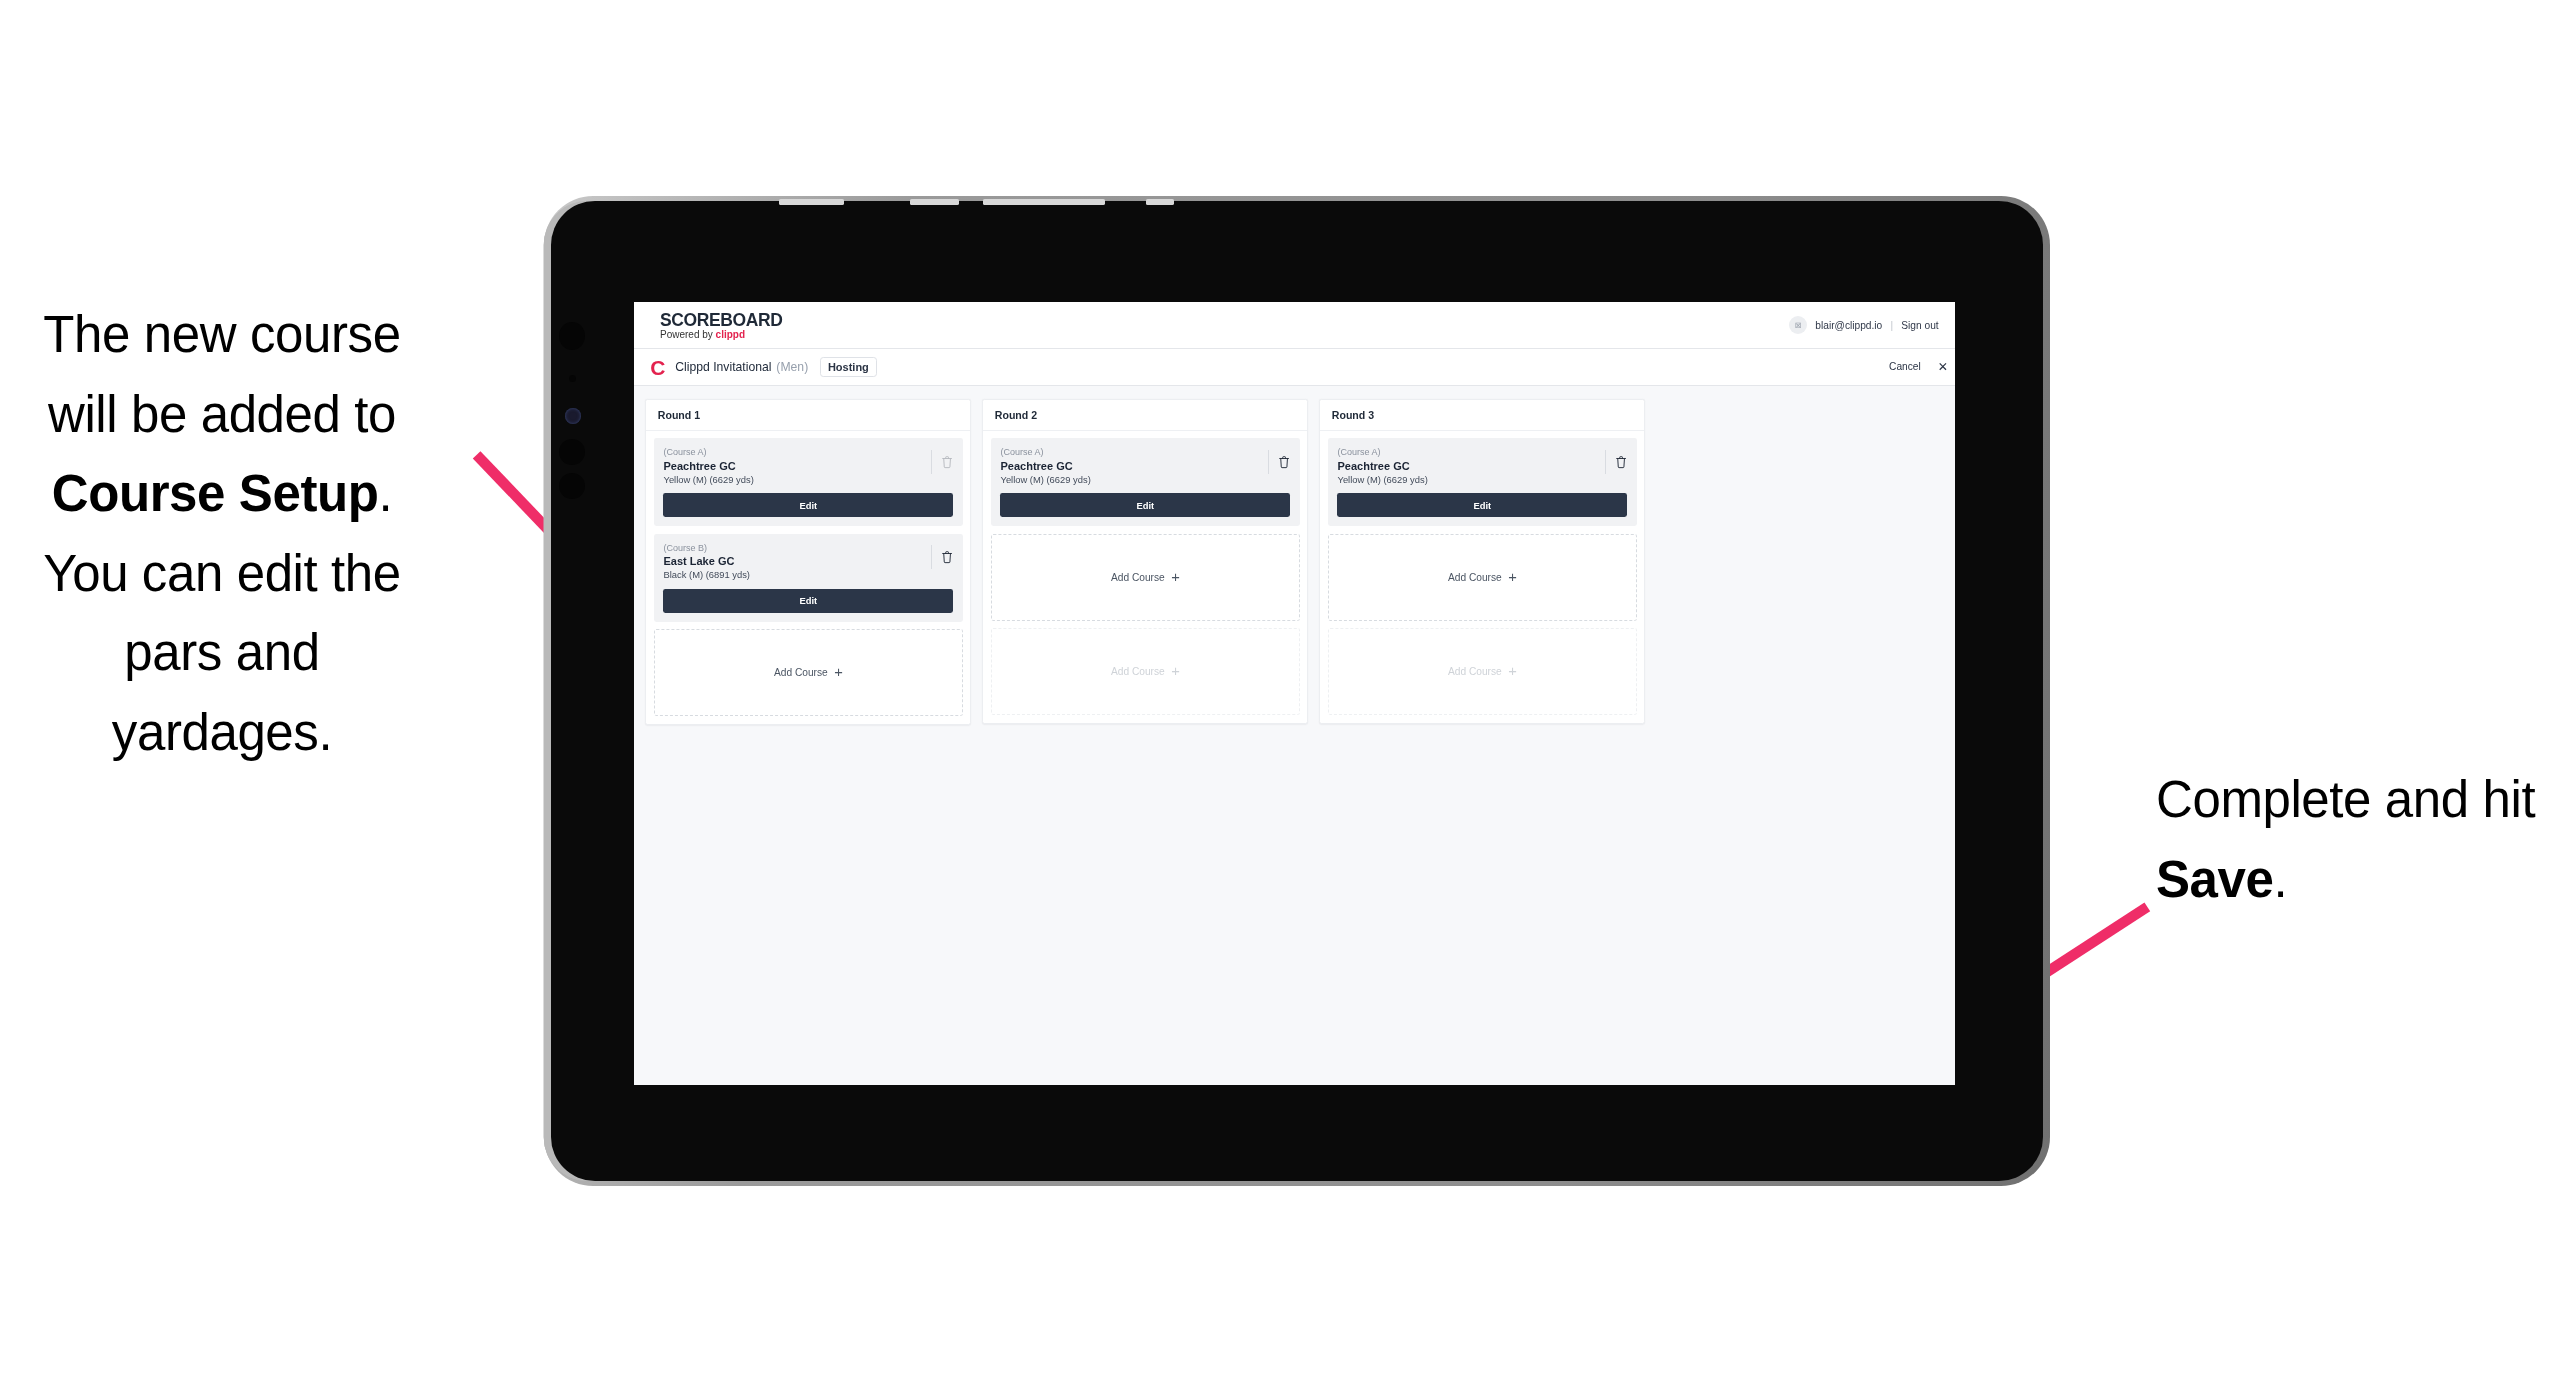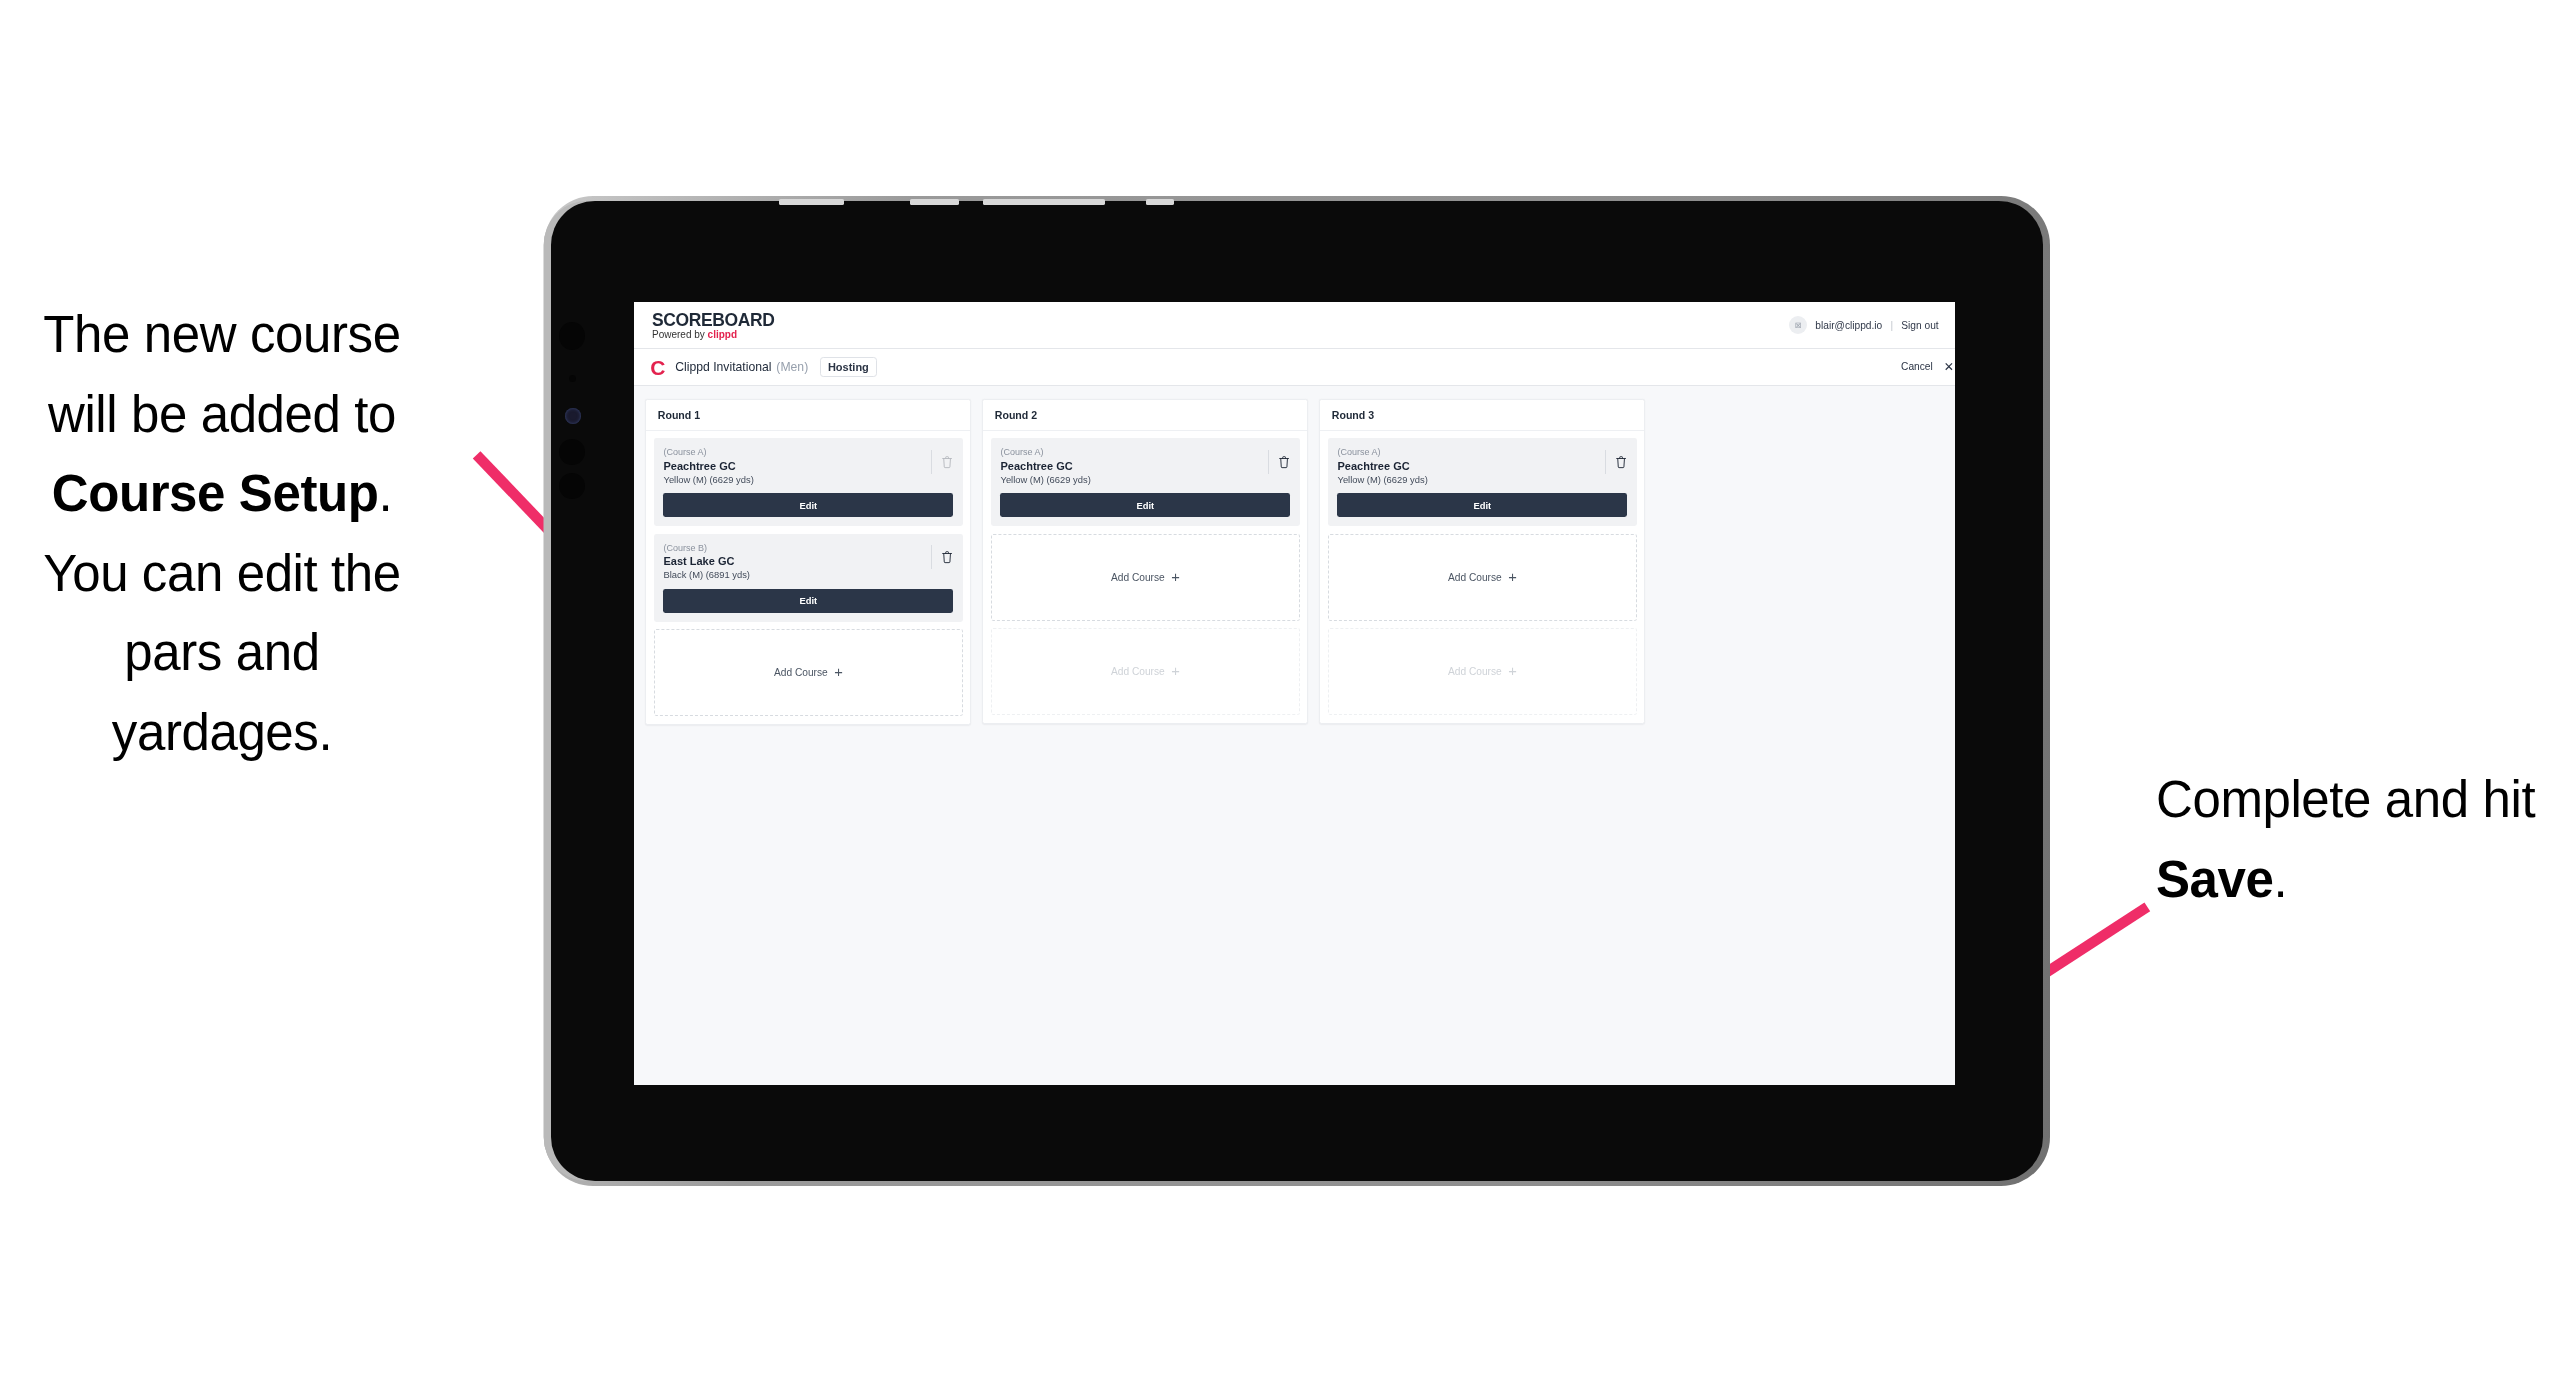--- a/index.html
+++ b/index.html
@@ -62,21 +62,21 @@
     width:1321px; height:783px;
     background:#f7f8fa;
     overflow:hidden;
   }
 
   
   .topbar{
     height:46px;background:#ffffff;display:flex;align-items:center;
     border-bottom:0.8px solid #e4e6ea;position:relative;
   }
-  .brand{padding-left:18px;padding-right:19.6px;line-height:1;}
+  .brand{padding-left:18px;padding-right:19.6px;line-height:1;margin-left:8px;}
   .brand-title{
     font-family:"Liberation Sans", sans-serif;
     font-weight:700;font-size:19px;color:#1f2937;letter-spacing:-0.4px;
     transform:scaleX(0.92);transform-origin:left center;
   }
   .brand-sub{font-size:10px;color:#333;margin-top:1.6px;}
   .brand-sub .clippd{color:#e3224e;font-weight:700;}
 
   .navlinks{display:flex;align-items:stretch;height:100%;}
   .navlink{
@@ -109,21 +109,21 @@
     font-family:"Liberation Sans", sans-serif;
     font-weight:700;font-size:21px;color:#e3224e;line-height:1;margin-right:9.8px;
   }
   .tname{font-size:12.2px;color:#222c3c;}
   .tgender{font-size:12.2px;color:#97a0ad;margin-left:4.9px;}
   .badge{
     margin-left:11.4px;border:0.8px solid #dfe2e7;border-radius:3.3px;
     padding:3.3px 7.3px;font-size:11px;font-weight:700;color:#2b3445;background:#fff;
   }
   .cancel{
-    margin-left:auto;margin-right:1px;display:flex;align-items:center;gap:11px;
+    margin-left:auto;margin-right:7px;display:flex;align-items:center;gap:17px;
     font-size:10.2px;color:#2b3445;cursor:pointer;
   }
   .cancel .x{font-size:12.2px;line-height:1;}
 
   
   .tabbar{
     height:31px;background:#2b3648;display:flex;align-items:center;padding-left:11.4px;gap:1.6px;
   }
   .tab{
     font-size:9.8px;color:#c3c9d4;padding:5.7px 9.8px;border-radius:4.1px;cursor:pointer;

